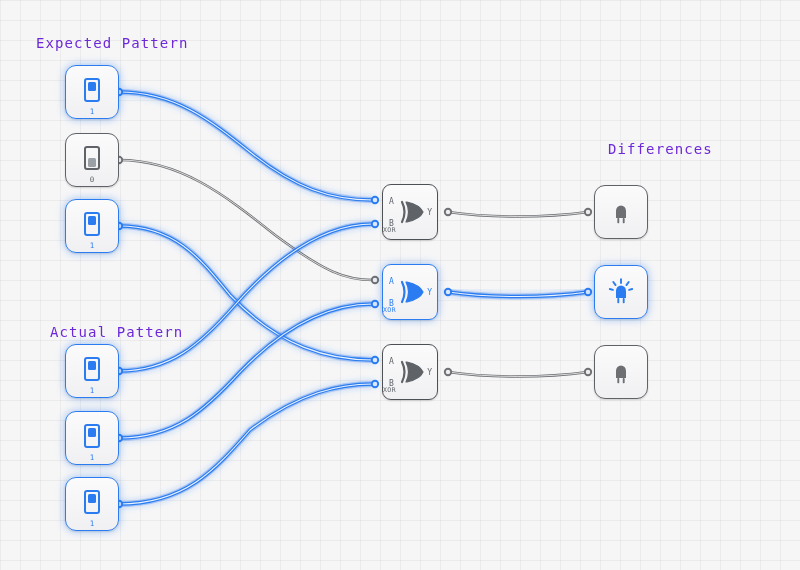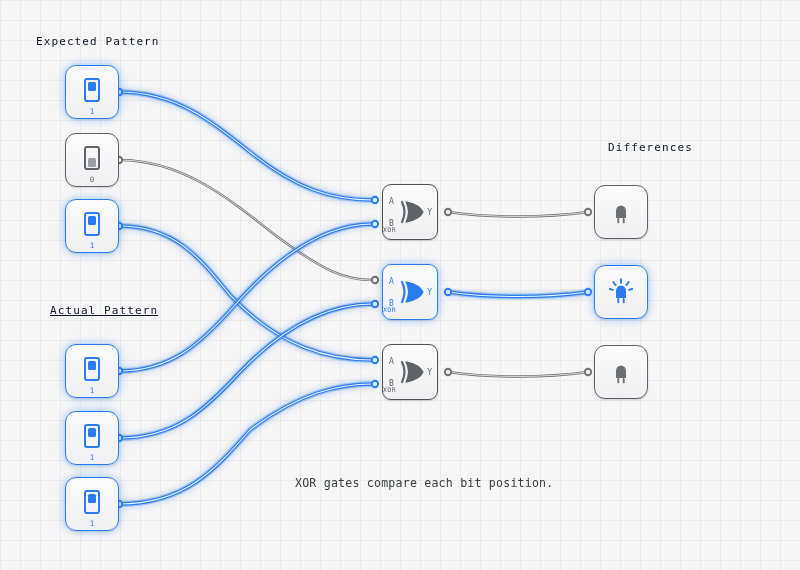--- a/index.html
+++ b/index.html
@@ -14,23 +14,23 @@
     background-color:#f6f6f7;
     background-image:
       linear-gradient(to right, rgba(0,0,0,0.045) 1px, transparent 1px),
       linear-gradient(to bottom, rgba(0,0,0,0.045) 1px, transparent 1px);
     background-size:20px 20px;
     background-position:0px 0px;
   }
   #wires{position:absolute;left:0;top:0;width:800px;height:570px;pointer-events:none;}
   .grp-label{
     position:absolute;
-    font-size:11px;
+    font-size:14px;
     letter-spacing:1.1px;
-    color:#0f172a;
+    color:#6d28d9;
     white-space:nowrap;
     font-family:"DejaVu Sans Mono","Liberation Mono",monospace;
   }
   
   .node{
     position:absolute;
     border-radius:11px;
     background:linear-gradient(180deg,#fbfbfc 0%,#f0f0f2 100%);
     box-sizing:border-box;
     display:flex;align-items:center;justify-content:center;
@@ -143,21 +143,21 @@
       <circle cx="448" cy="212" r="3.2" fill="#eeeeef" stroke="#6e7073" stroke-width="1.9"></circle>
       <circle cx="448" cy="292" r="3.2" fill="#dbe8fc" stroke="#2b7cf0" stroke-width="1.9"></circle>
       <circle cx="448" cy="372" r="3.2" fill="#eeeeef" stroke="#6e7073" stroke-width="1.9"></circle>
       <circle cx="588" cy="212" r="3.2" fill="#eeeeef" stroke="#6e7073" stroke-width="1.9"></circle>
       <circle cx="588" cy="292" r="3.2" fill="#dbe8fc" stroke="#2b7cf0" stroke-width="1.9"></circle>
       <circle cx="588" cy="372" r="3.2" fill="#eeeeef" stroke="#6e7073" stroke-width="1.9"></circle>
     </g>
 </svg>
 
 <div class="grp-label" id="lbl-exp" style="left: 36px; top: 35px;">Expected Pattern</div>
-<div class="grp-label" id="lbl-act" style="left: 50px; top: 304px; text-decoration: underline;">Actual Pattern</div>
+<div class="grp-label" id="lbl-act" style="left: 50px; top: 324px;">Actual Pattern</div>
 <div class="grp-label" id="lbl-dif" style="left: 608px; top: 141px;">Differences</div>
 
 <div id="nodes">
     <div class="node sw on" style="left: 65px; top: 65px;">
       <div class="toggle ton">
         <div class="knob"></div>
       </div>
       <div class="sw-val">1</div>
     </div>
     <div class="node sw off" style="left: 65px; top: 133px;">
@@ -248,15 +248,14 @@
     <div class="node lamp off" style="left: 594px; top: 345px;">
       <svg class="lampsvg" width="30" height="30" viewBox="0 0 30 30">
         <path d="M10,21 L10,14 A5,5.6 0 0 1 20,14 L20,21 Z" fill="#6d6f72"></path>
         <rect x="11.350000000000001" y="21" width="1.9" height="5.2" rx="0.7" fill="#6d6f72"></rect>
         <rect x="16.75" y="21" width="1.9" height="5.2" rx="0.7" fill="#6d6f72"></rect>
       </svg>
     </div>
   </div>
 
 <div id="caption" style="left: 295px; top: 441px;">
-  <div>XOR gates compare each bit position.</div>
   
 </div>
 
 </body></html>

